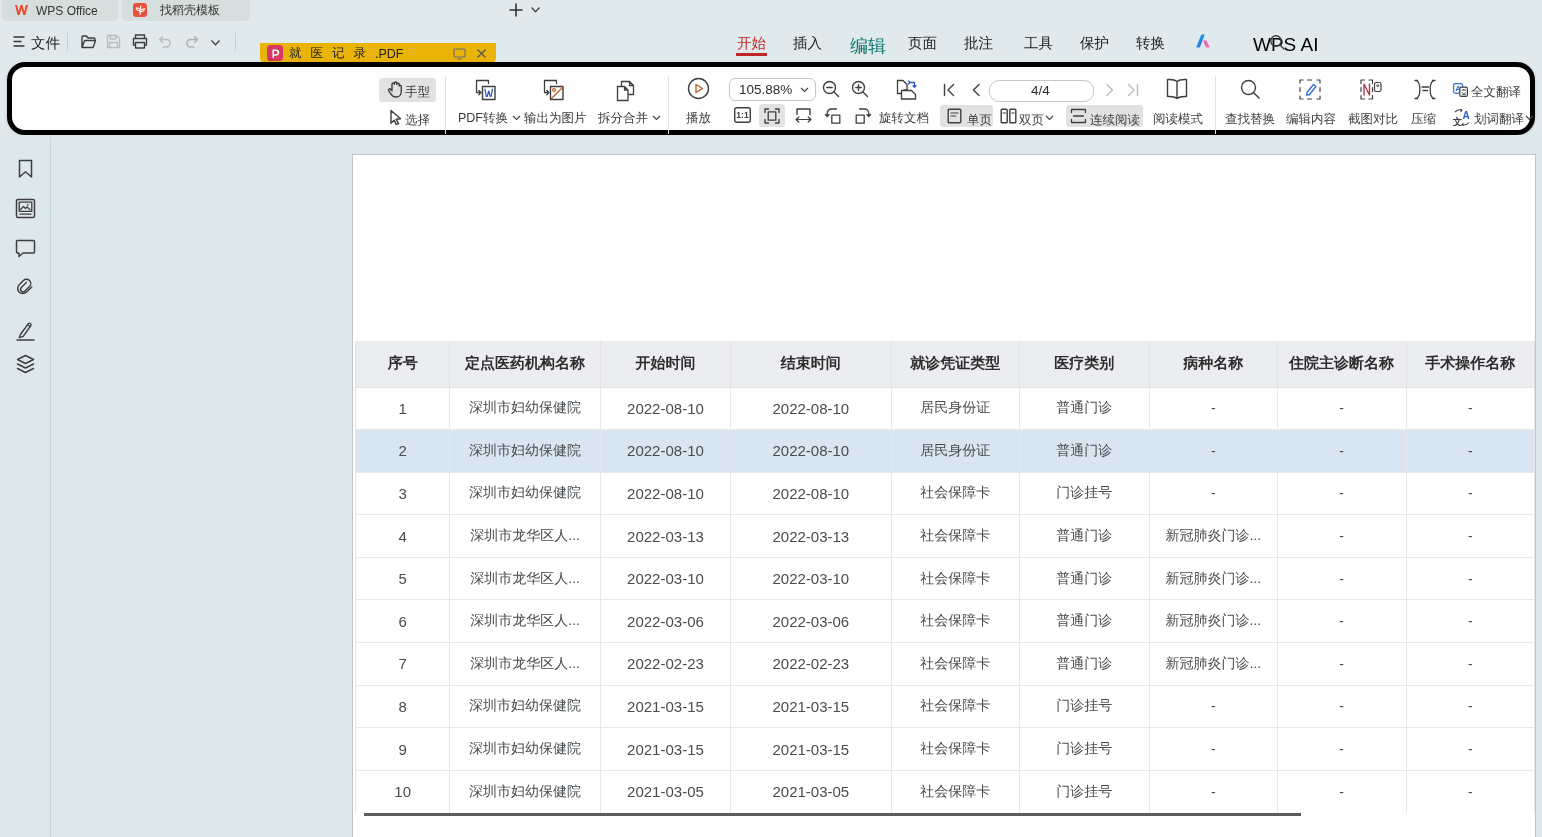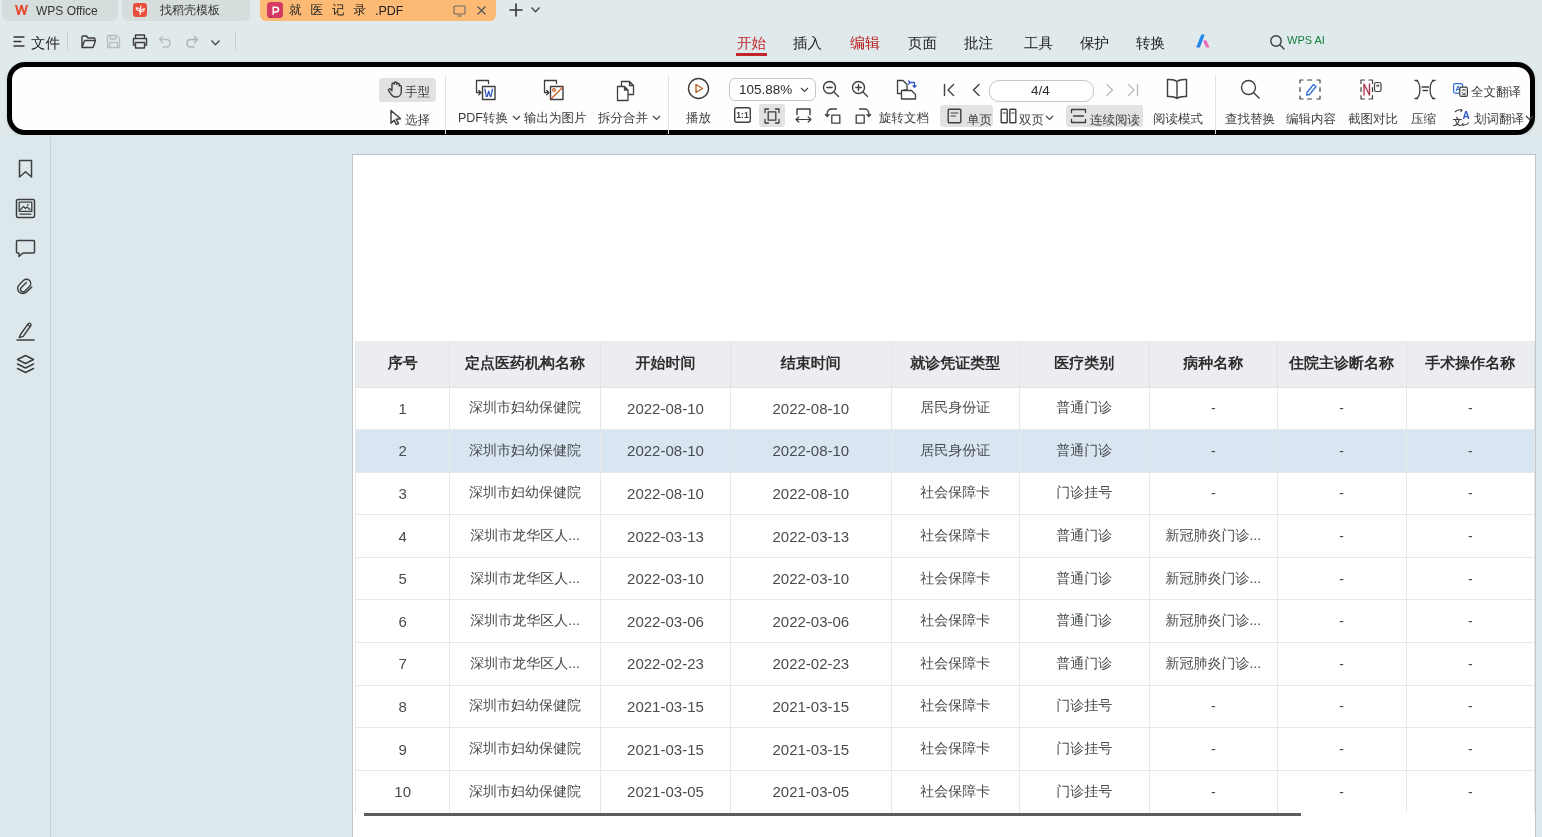--- a/index.html
+++ b/index.html
@@ -2,21 +2,21 @@
 <html><head>
 <meta charset="utf-8">
 <style>
 * { margin:0; padding:0; box-sizing:border-box; }
 html,body { width:1542px; height:837px; overflow:hidden; font-family:"Liberation Sans",sans-serif; }
 body { background:#dce8ec; position:relative; }
 
 #chrome { position:absolute; left:0; top:0; width:1542px; height:135px; background:#e0e9ec; }
 .tab { position:absolute; top:0; height:21px; border-radius:0 0 6px 6px; display:flex; align-items:center; font-size:12px; color:#333; }
 .tab.gray { background:#d6dddd; }
-.tab.white { background:#fdba74; }
+.tab.white { background:#eab308;margin-top:43px; }
 
 #card { position:absolute; left:7px; top:62px; width:1528px; height:73px; background:#fefefe; border-radius:18px; border:5px solid #000000; box-shadow:0 1px 3px rgba(125,140,145,0.35); }
 .lbl { font-size:12.5px; color:#3c3c3c; white-space:nowrap; }
 .selbg { background:#e2e2e2; border-radius:3px; }
 .vsep { position:absolute; top:9px; height:58px; width:1px; background:#e2e2e2; }
 
 #content { position:absolute; left:0; top:135px; width:1542px; height:702px; background:#dce8ec; }
 #sidebar-line { position:absolute; left:50px; top:2px; width:1px; height:700px; background:#c7d3d7; }
 #page { position:absolute; left:352px; top:19px; width:1184px; height:683px; background:#ffffff; border:1px solid #bdc6c9; border-bottom:none; }
 
@@ -93,41 +93,41 @@
   <svg style="position:absolute; left:184px; top:35px" width="15" height="13" viewBox="0 0 15 13">
       <path d="M10.5 1.5 L13.5 4.5 L10.5 7.5 M13.2 4.5 L5.5 4.5 A4 4 0 0 0 5.5 12 L10 12" stroke="#aeb3b2" stroke-width="1.4" fill="none" stroke-linecap="round" stroke-linejoin="round"></path>
     </svg>
   <svg style="position:absolute; left:210px; top:39px" width="11" height="8" viewBox="0 0 11 8">
       <path d="M1.5 1.5 L5.5 5.8 L9.5 1.5" stroke="#444" stroke-width="1.3" fill="none"></path>
     </svg>
   <div style="position:absolute; left:235px; top:33px; width:1px; height:18px; background:#c9cecd"></div>
   <span style="position:absolute; left:737px; top:34px; font-size:14.5px; color:#c2262a">开始</span>
   <div style="position:absolute; left:736px; top:53px; width:31px; height:3px; background:#c2262a"></div>
   <span style="position:absolute; left:793px; top:34px; font-size:14.5px; color:#212121">插入</span>
-  <span style="position:absolute; left:850px; top:34px; font-size:15px; color:#b91c1c">编辑</span>
+  <span style="position:absolute; left:850px; top:34px; font-size:18px; color:#0f766e">编辑</span>
   <span style="position:absolute; left:908px; top:34px; font-size:14.5px; color:#212121">页面</span>
   <span style="position:absolute; left:964px; top:34px; font-size:14.5px; color:#212121">批注</span>
   <span style="position:absolute; left:1024px; top:34px; font-size:14.5px; color:#212121">工具</span>
   <span style="position:absolute; left:1080px; top:34px; font-size:14.5px; color:#212121">保护</span>
   <span style="position:absolute; left:1136px; top:34px; font-size:14.5px; color:#212121">转换</span>
   <svg style="position:absolute; left:1195px; top:34px" width="16" height="14" viewBox="0 0 16 14">
       <defs>
         <linearGradient id="ai1" x1="0" y1="0" x2="1" y2="1">
           <stop offset="0" stop-color="#18b9f0"></stop>
           <stop offset="1" stop-color="#3056e0"></stop>
         </linearGradient>
         <linearGradient id="ai2" x1="0" y1="0" x2="1" y2="1">
           <stop offset="0" stop-color="#e24bd0"></stop>
           <stop offset="1" stop-color="#f77fa4"></stop>
         </linearGradient>
       </defs>
       <path d="M6.2 0.5 L9.8 0.5 L4.8 13.5 L1.2 13.5 Z" fill="url(#ai1)"></path>
       <path d="M8.2 6.5 L11 13.5 L14.8 13.5 L11.3 6.5 Z" fill="url(#ai2)"></path>
     </svg>
-  <span style="position:absolute; left:1287px; top:34px; font-size:11px; color:#15803d">WPS AI</span>
+  <span style="position:absolute; left:1253px; top:34px; font-size:19px; color:#000000">WPS AI</span>
   <svg style="position:absolute; left:1269px; top:34px" width="17" height="17" viewBox="0 0 17 17">
       <circle cx="7" cy="7" r="5.2" stroke="#3a3a3a" stroke-width="1.4" fill="none"></circle>
       <path d="M11 11 L15 15" stroke="#3a3a3a" stroke-width="1.4" stroke-linecap="round"></path>
     </svg>
 </div>
 <div id="card">
 
   <div style="position:absolute; left:367px; top:11px; width:57px; height:24px;" class="selbg"></div>
   <svg style="position:absolute; left:375px; top:14px" width="16" height="17" viewBox="0 0 16 17" class="ic">
       <path d="M5 8.5 L5 3.2 A1.2 1.2 0 0 1 7.4 3.2 L7.4 2.2 A1.2 1.2 0 0 1 9.8 2.2 L9.8 3.4 A1.2 1.2 0 0 1 12.2 3.4 L12.2 5 A1.1 1.1 0 0 1 14.3 5.6 L14.3 10.8 C14.3 13.8 12 16 9 16 C6.8 16 5.3 15.2 4.2 13.4 L1.6 9.6 A1.25 1.25 0 0 1 3.6 8.2 L5 9.9"></path>

